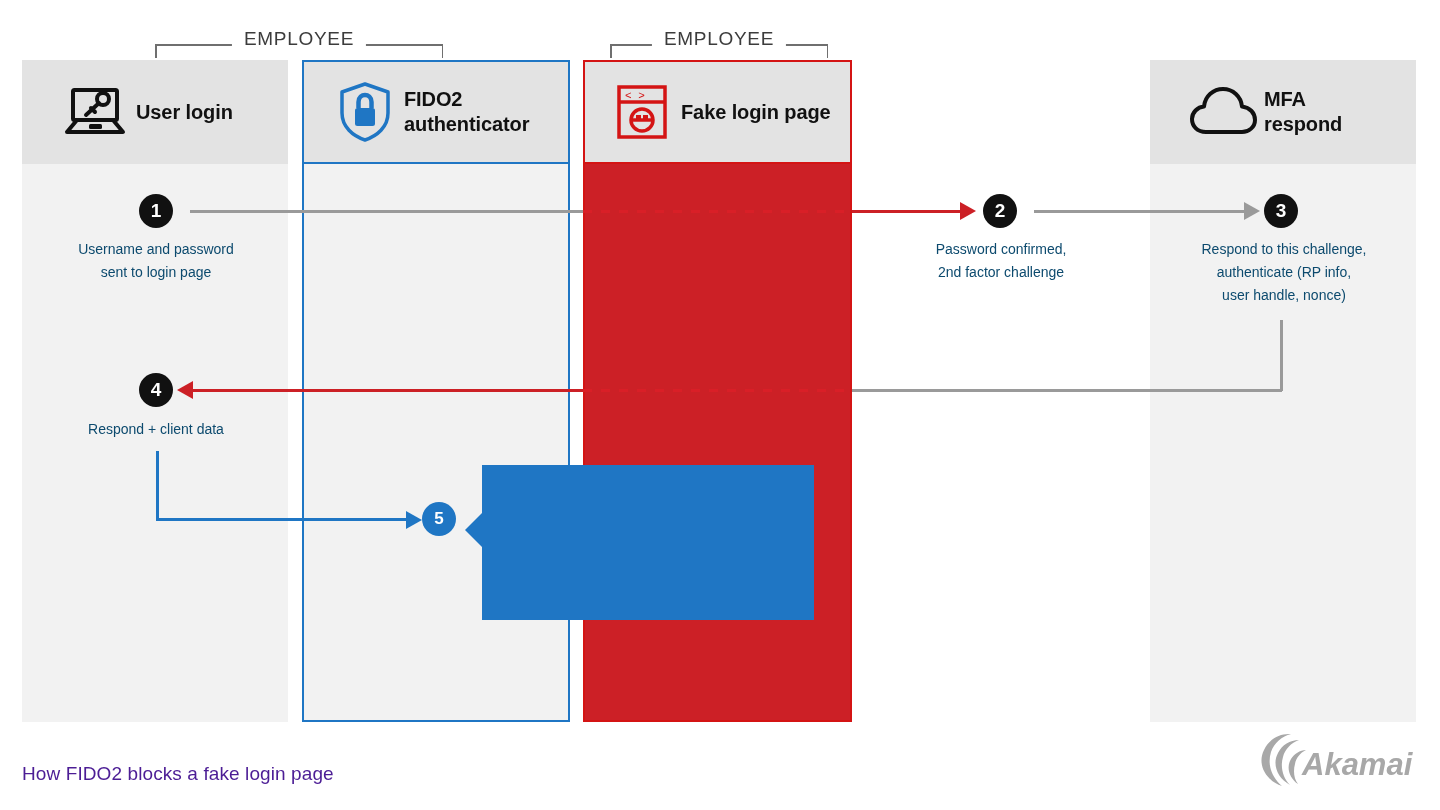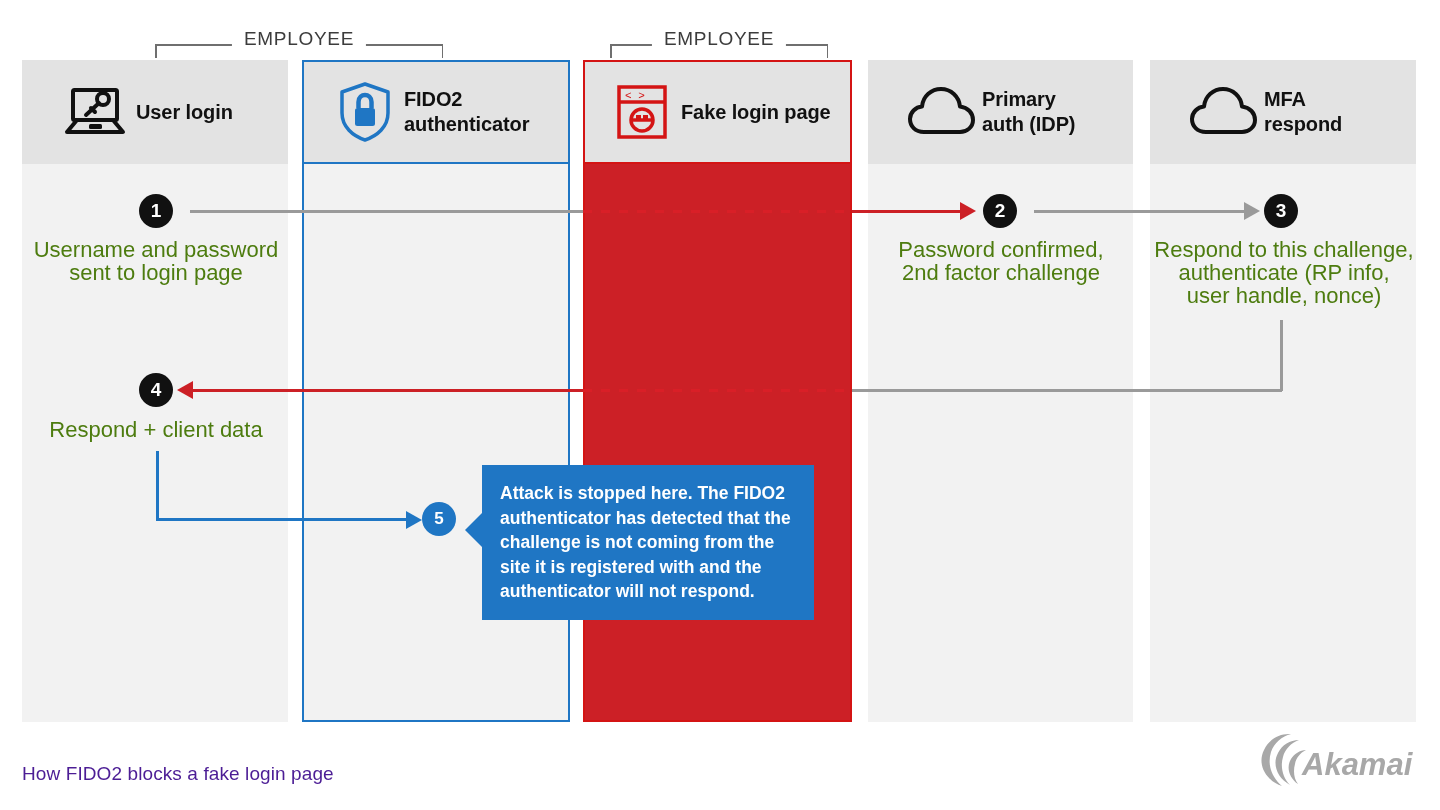--- a/index.html
+++ b/index.html
@@ -44,21 +44,21 @@
     position:absolute;border-radius:50%;
     display:flex;align-items:center;justify-content:center;
     color:#fff;font-weight:bold;font-size:19px;
     z-index:6;
   }
   .circle.black{background:#111;width:34px;height:34px;}
   .circle.blue{background:#1f76c4;width:34px;height:34px;font-size:17px;}
 
   
   .cap{
-    position:absolute;text-align:center;font-size:22px;color:#4d7c0f;
+    position:absolute;text-align:center;font-size:14px;color:#0c4a6e;
     line-height:23px;white-space:pre-line;
   }
 
   
   .hline{position:absolute;height:3px;}
   .vline{position:absolute;width:3px;}
   .gray{background:#9a9a9a;}
   .red{background:#cc2026;}
   .blu{background:#1f76c4;}
   .dashed-red{
@@ -149,32 +149,20 @@
           <circle cx="28" cy="37" r="11" fill="none" stroke="#d41414" stroke-width="3.5"></circle>
           <line x1="17" y1="37" x2="39" y2="37" stroke="#d41414" stroke-width="3.5"></line>
           <rect x="22" y="32" width="5" height="4" fill="#d41414"></rect>
           <rect x="29" y="32" width="5" height="4" fill="#d41414"></rect>
         </svg>
       </div>
       <div class="lbl" style="margin-left:4px;">Fake login page</div>
     </div>
   </div>
 
-  <div class="col" style="left:868px;width:265px;height:662px;">
-    <div class="hdr">
-      <div class="ico" style="width:80px;margin-left:34px;">
-        <svg width="70" height="52" viewBox="0 0 70 52">
-          <path d="M17 46 C8 46 3 40 3 33 C3 26.5 8.5 21 15 20.5 C16 10 24.5 3 34 3
-                   C44 3 52 10.5 53 20.5 C61 21.5 66 27 66 34 C66 41 60 46 53 46 Z" fill="none" stroke="#111" stroke-width="4" stroke-linejoin="round"></path>
-        </svg>
-      </div>
-      <div class="lbl" style="margin-left:0px;white-space:pre-line;">Primary
-auth (IDP)</div>
-    </div>
-  </div>
 
   <div class="col" style="left:1150px;width:266px;height:662px;">
     <div class="hdr">
       <div class="ico" style="width:80px;margin-left:34px;">
         <svg width="70" height="52" viewBox="0 0 70 52">
           <path d="M17 46 C8 46 3 40 3 33 C3 26.5 8.5 21 15 20.5 C16 10 24.5 3 34 3
                    C44 3 52 10.5 53 20.5 C61 21.5 66 27 66 34 C66 41 60 46 53 46 Z" fill="none" stroke="#111" stroke-width="4" stroke-linejoin="round"></path>
         </svg>
       </div>
       <div class="lbl" style="margin-left:0px;white-space:pre-line;">MFA
@@ -227,21 +215,20 @@
   <div class="vline blu" style="left:155.5px;top:451px;height:70px;"></div>
   <div class="hline blu" style="left:155.5px;top:518px;width:253px;"></div>
   <div class="arrow right" style="left:406px;top:511px;border-left:16px solid #1f76c4;"></div>
 
   <div class="circle blue" style="left:422px;top:502px;">
     <span>5</span>
   </div>
 
   <div class="callout" style="left:482px;top:465px;width:332px;height:155px;">
     <div class="tip"></div>
-    <div>Attack is stopped here. The FIDO2 authenticator has detected that the challenge is not coming from the site it is registered with and the authenticator will not respond.</div>
   </div>
 
   <div class="footer-cap">How FIDO2 blocks a fake login page</div>
 
   <div class="logo">
     <svg width="160" height="62" viewBox="0 0 160 62">
       <g fill="#a8a8a8">
         <path d="M24 58 C7 52 -1 36 6 22 C11 11 22 5 33 6 C24 8 16 15 13 24 C9 37 14 50 24 58 Z"></path>
         <path d="M32 57 C19 50 14 36 20 25 C24 17 32 12 41 12 C33 15 27 21 25 29 C22 39 25 50 32 57 Z"></path>
         <path d="M40 56 C31 50 28 39 33 31 C36 26 42 22 48 22 C42 25 38 30 37 36 C35 43 36 51 40 56 Z"></path>

